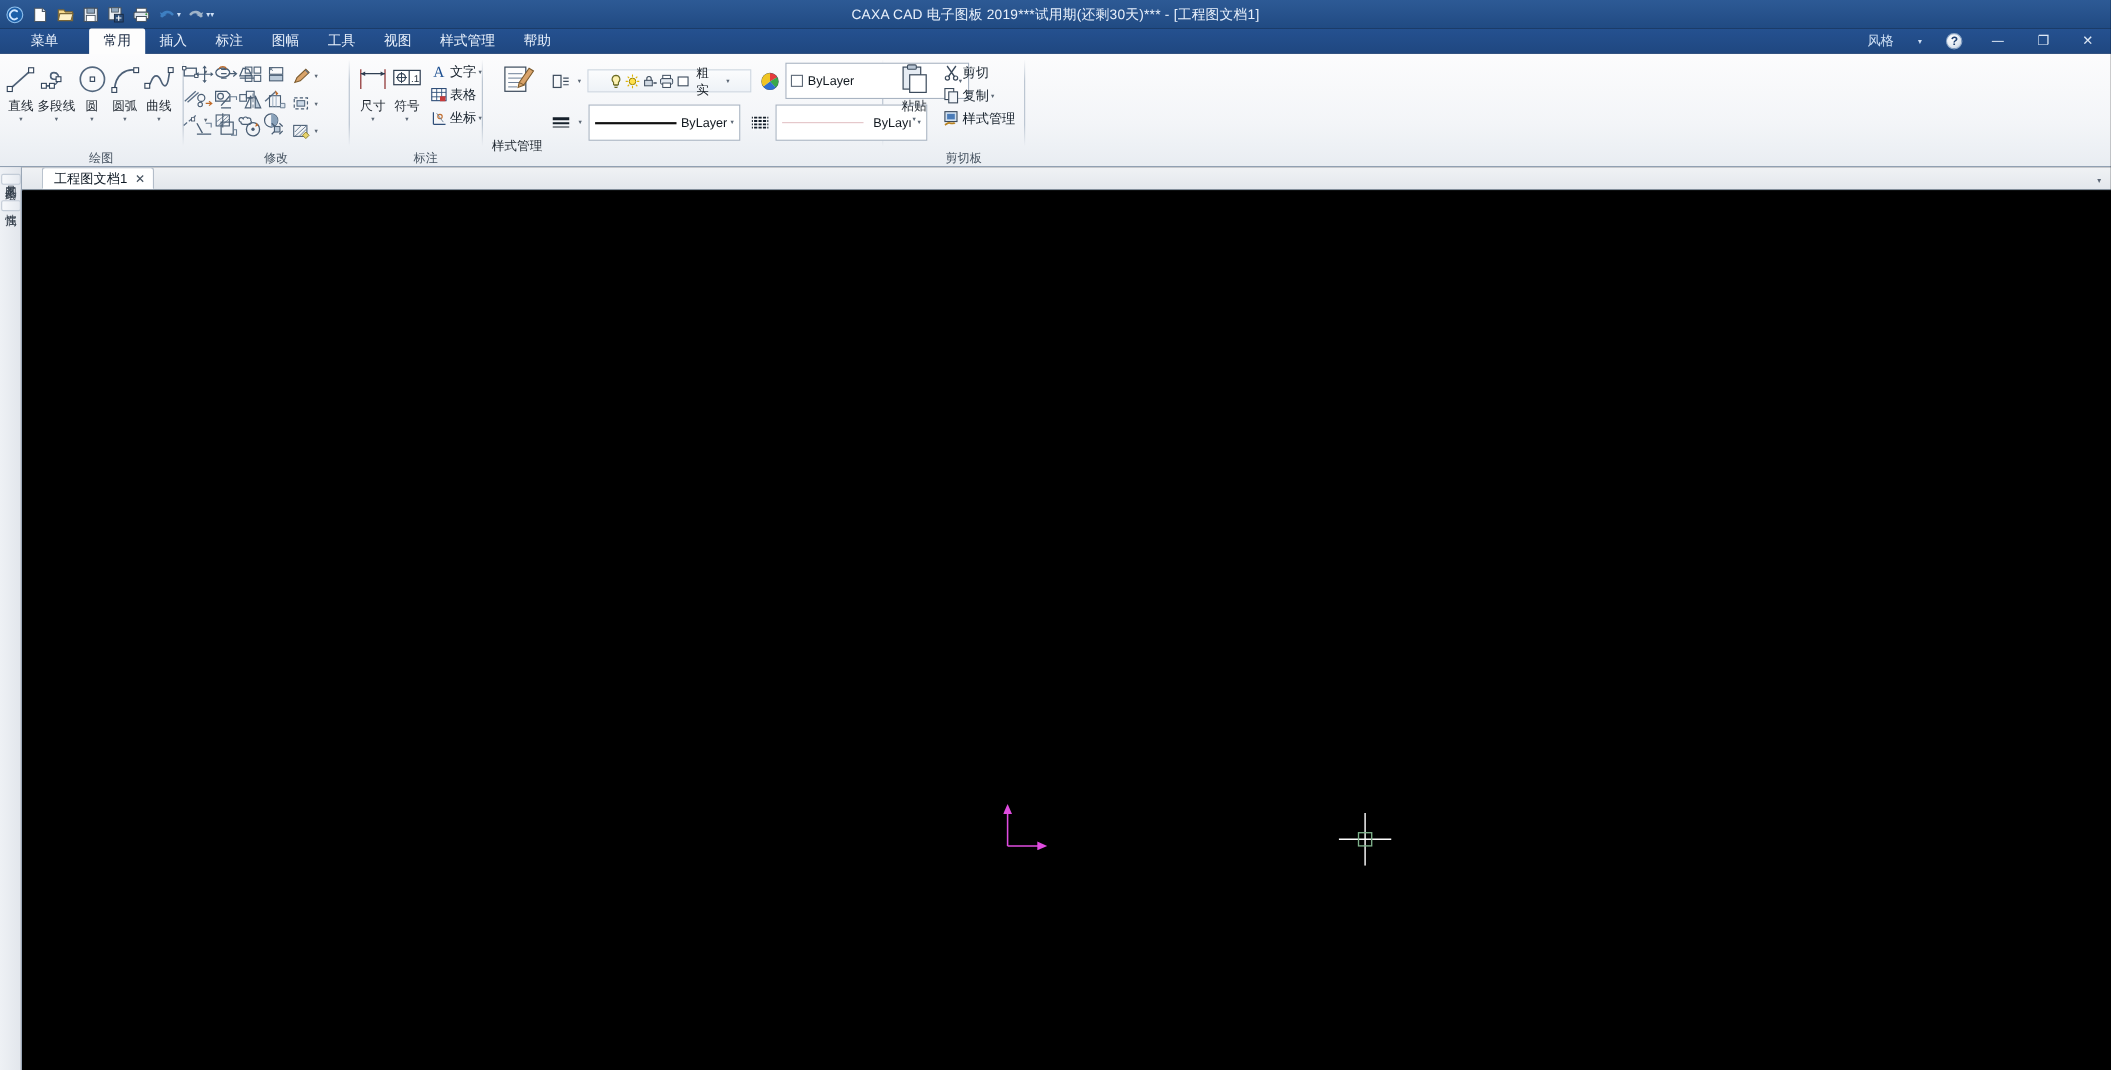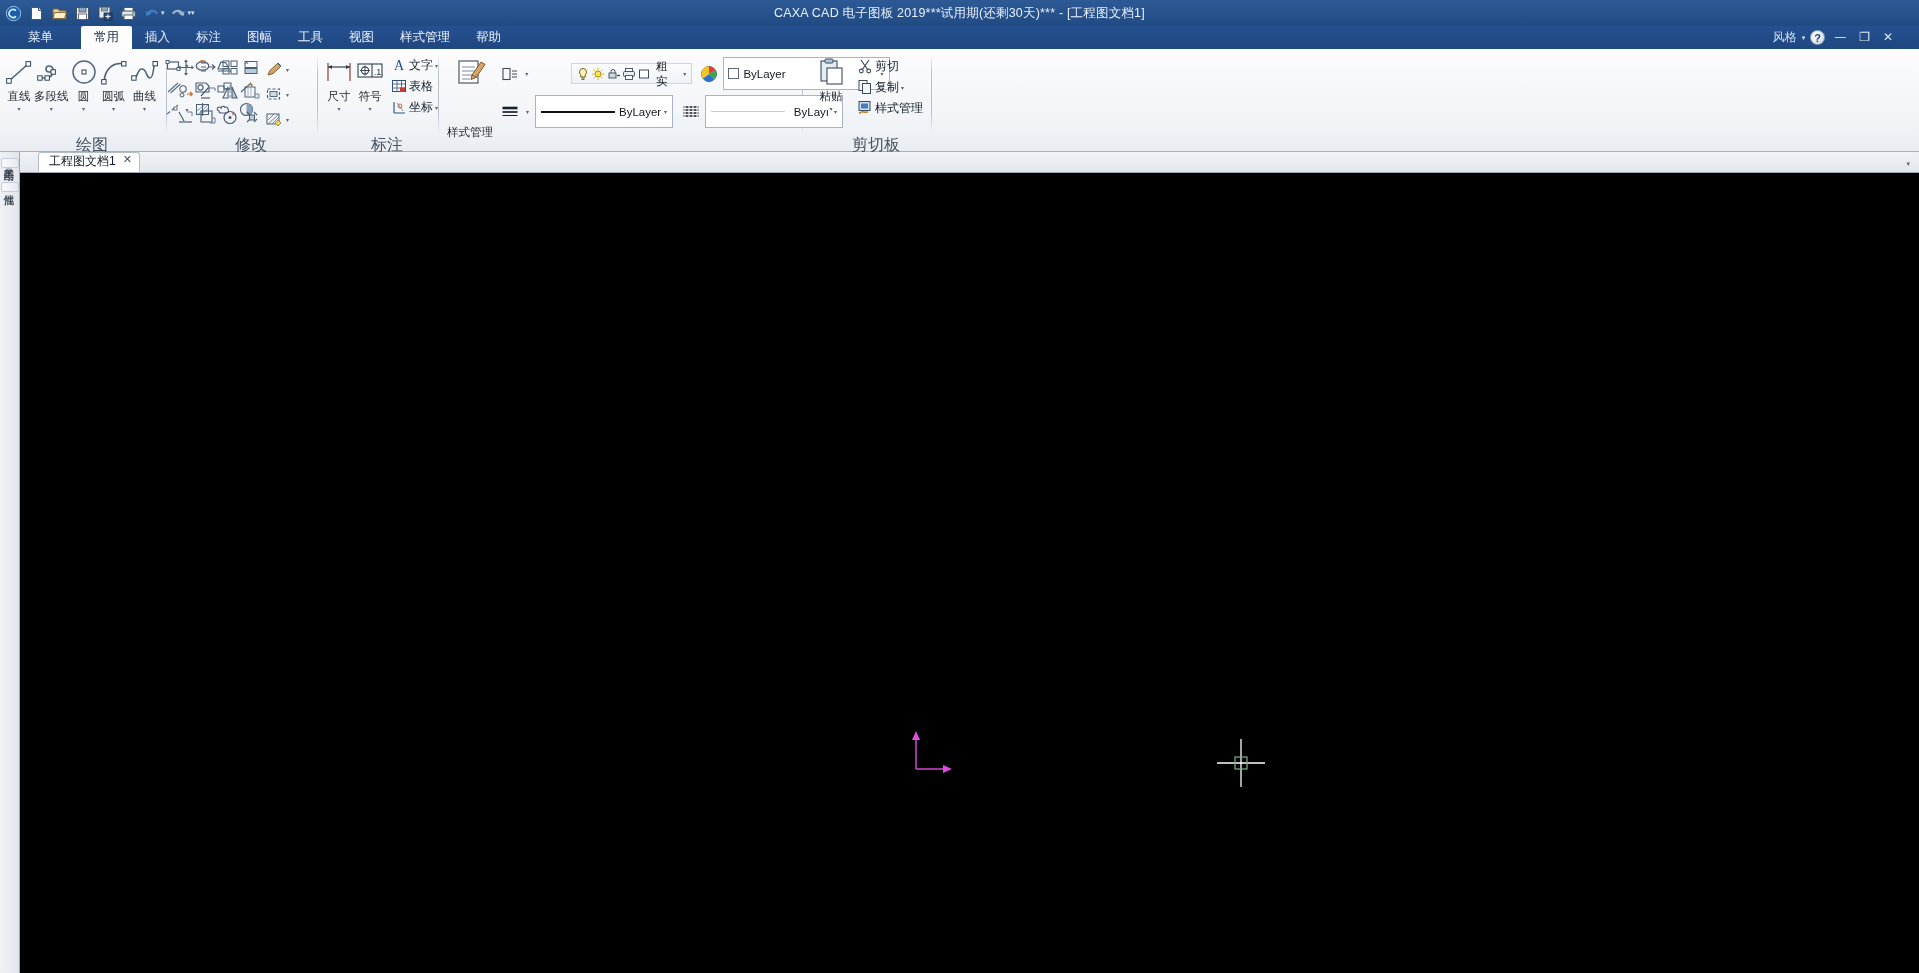--- a/index.html
+++ b/index.html
@@ -42,22 +42,22 @@
   .tab {
     height:23px; line-height:23px; padding:0 13px; color:#e9f1fc; font-size:12.5px;
     cursor:default; white-space:nowrap;
   }
   .tab.menu { padding:0 28px; }
   .tab.active {
     background:#fdfdfd; color:#16263f;
     border-top-left-radius:2px; border-top-right-radius:2px;
   }
   .tabbar-right {
-    margin-left:auto; display:flex; align-items:center; gap:5px;
-    padding-right:22px; height:23px;
+    margin-left:auto; display:flex; align-items:center; gap:22px;
+    padding-right:12px; height:23px;
   }
   .style-lbl { color:#cfe0f5; font-size:12px; }
   .wincaret { font-size:7px; color:#cfe0f5; }
   .helpbtn {
     width:15px; height:15px; border-radius:50%;
     background:radial-gradient(circle at 35% 30%, #fefefe 0%, #e4eaf2 55%, #b8c6d8 100%);
     color:#1d3f70; font-size:11px; font-weight:bold; text-align:center; line-height:15px;
     border:1px solid #8ba5c6;
   }
   .winbtn { color:#dfe9f6; font-size:12px; padding:0 4px; line-height:23px; font-family:"DejaVu Sans",sans-serif;}
@@ -65,21 +65,21 @@
   
   .ribbon {
     position:absolute; left:0; top:49px; width:1919px; height:103px;
     background:linear-gradient(180deg,#fcfcfd 0%,#f3f5f8 62%,#e9edf2 100%);
     border-bottom:1px solid #9fb0c4;
     display:flex; align-items:stretch;
   }
   .panel { position:relative; display:flex; flex-direction:column; height:103px; }
   .panel-body { flex:1; display:flex; align-items:flex-start; padding:5px 4px 0 4px; }
   .panel-title {
-    height:15px; line-height:15px; text-align:center; font-size:16px; color:#44515f;padding-left:18px;
+    height:15px; line-height:15px; text-align:center; font-size:11px; color:#44515f;padding-left:18px;
   }
   .panel-sep {
     width:1px; margin:5px 0 18px 0;
     background:linear-gradient(180deg,rgba(160,172,188,0) 0%,#b6c1ce 25%,#b6c1ce 75%,rgba(160,172,188,0) 100%);
   }
 
   
   .bigbtn {
     width:40px; display:flex; flex-direction:column; align-items:center;
     padding-top:2px; cursor:default;
@@ -113,34 +113,33 @@
   }
   .combo .cv { flex:1; padding-left:4px; white-space:nowrap; overflow:hidden; }
   .combo .ca { font-size:6px; color:#5b6775; padding:0 3px; }
   .swatch-box { width:11px; height:11px; border:1px solid #5d6977; background:#fff; margin-left:2px;}
   .lt-line { width:74px; height:2px; background:#111; margin-left:3px; }
   .lw-line { width:74px; height:1px; background:#e3c2c6; margin-left:3px; }
 
   .lyrbox {
     display:flex; align-items:center; height:21px; gap:0px;
     border:1px solid #cdd6e0; background:linear-gradient(180deg,#fbfcfd,#eef2f7);
-    padding:0 3px;
-    margin-left:37px;
+    padding:0 17px;
   }
   .lyrbox .lt { font-size:11.5px; color:#131a22; padding:0 3px 0 4px; }
 
   
   .docstrip {
     position:absolute; left:0; top:152px; width:1919px; height:21px;
     background:linear-gradient(180deg,#f0f2f5,#e3e7ec);
     border-bottom:1px solid #9aa7b6;
     display:flex; align-items:flex-end;
   }
   .doctab {
-    margin-left:38px; height:20px; display:flex; align-items:flex-start; gap:7px;
+    margin-left:38px; height:20px; display:flex; align-items:center; gap:7px;
     padding:0 7px 0 10px; background:#fff;
     border:1px solid #b3bdc9; border-bottom:1px solid #fff;
     border-top-left-radius:3px; border-top-right-radius:3px;
     font-size:12px; color:#0f1a25;
     position:relative;
   }
   .doctab .x { font-size:11px; color:#46525f; font-family:"DejaVu Sans",sans-serif;}
   .docstrip .drop { margin-left:auto; margin-right:9px; margin-bottom:4px; font-size:7px; color:#5c6776; }
 
   

